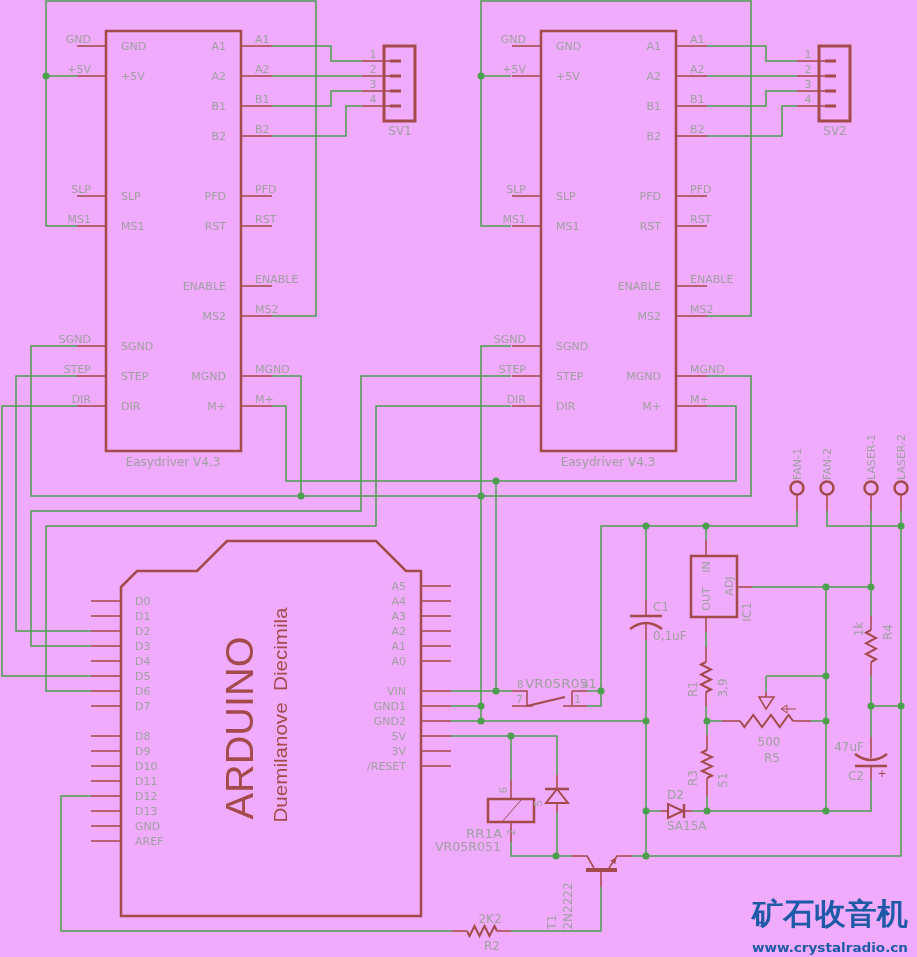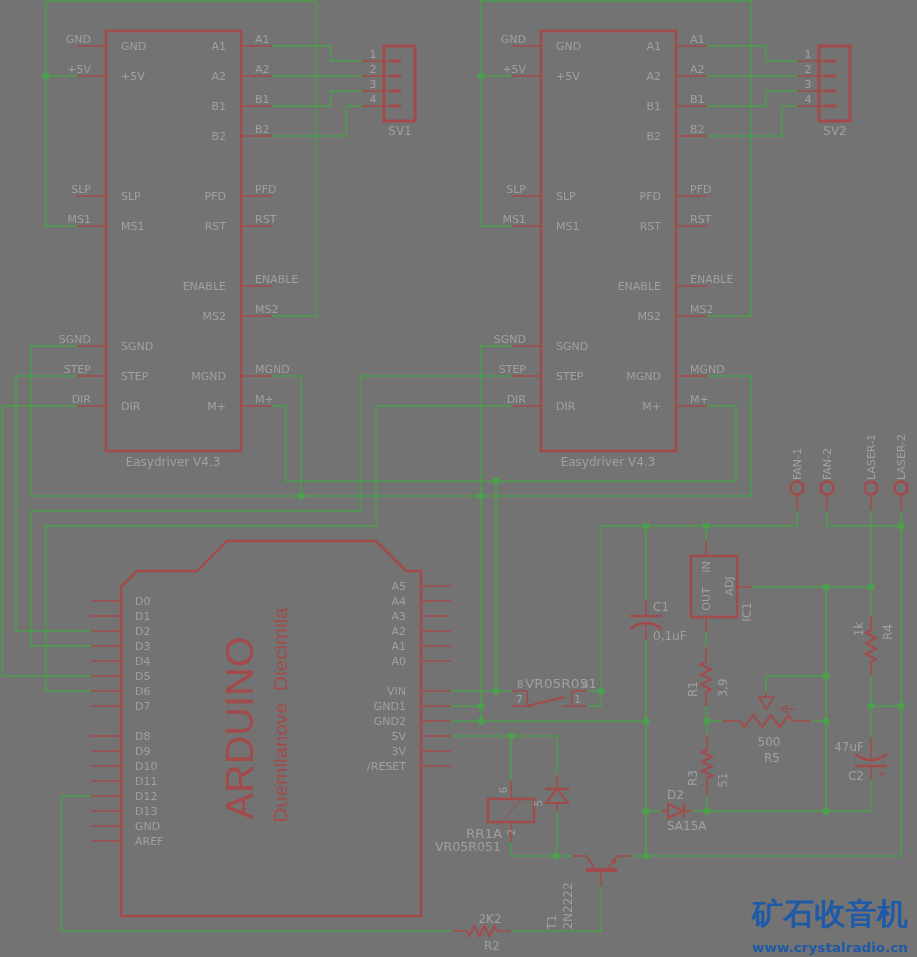--- a/index.html
+++ b/index.html
@@ -1,16 +1,16 @@
 <!DOCTYPE html>
 <html><head>
 <meta charset="utf-8">
 <style>
   html, body { margin: 0; padding: 0; background: #ffffff; }
-  #page { width: 917px; height: 957px; position: relative; overflow: hidden; background: #737373; }
+  #page { width: 917px; height: 957px; position: relative; overflow: hidden; background: #f0abfc; }
   svg { display: block; }
   .lbl { font-family: "DejaVu Sans", sans-serif; }
   .big { font-family: "Liberation Sans", sans-serif; white-space: pre; }
   .wm { font-family: "DejaVu Sans", sans-serif; font-weight: bold; }
 </style>
 </head>
 <body>
 
 <div id="page">
   <svg id="schematic" width="917" height="957" viewBox="0 0 917 957" xmlns="http://www.w3.org/2000/svg">

